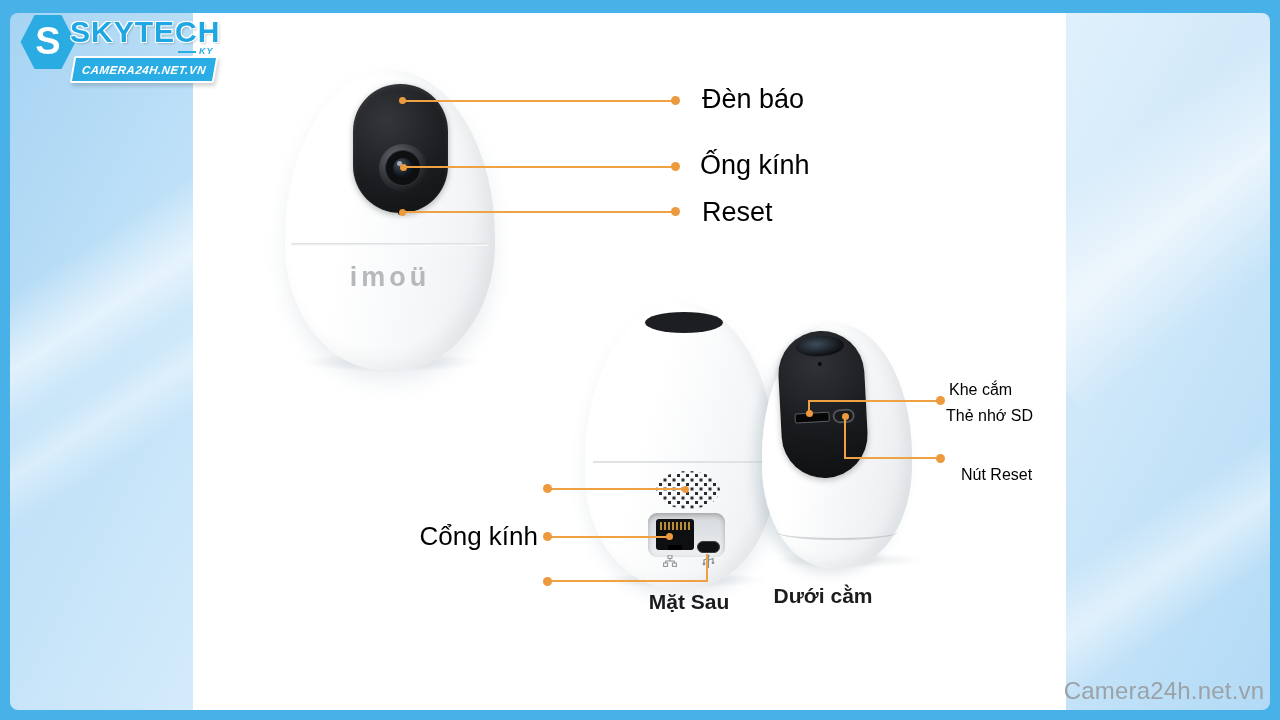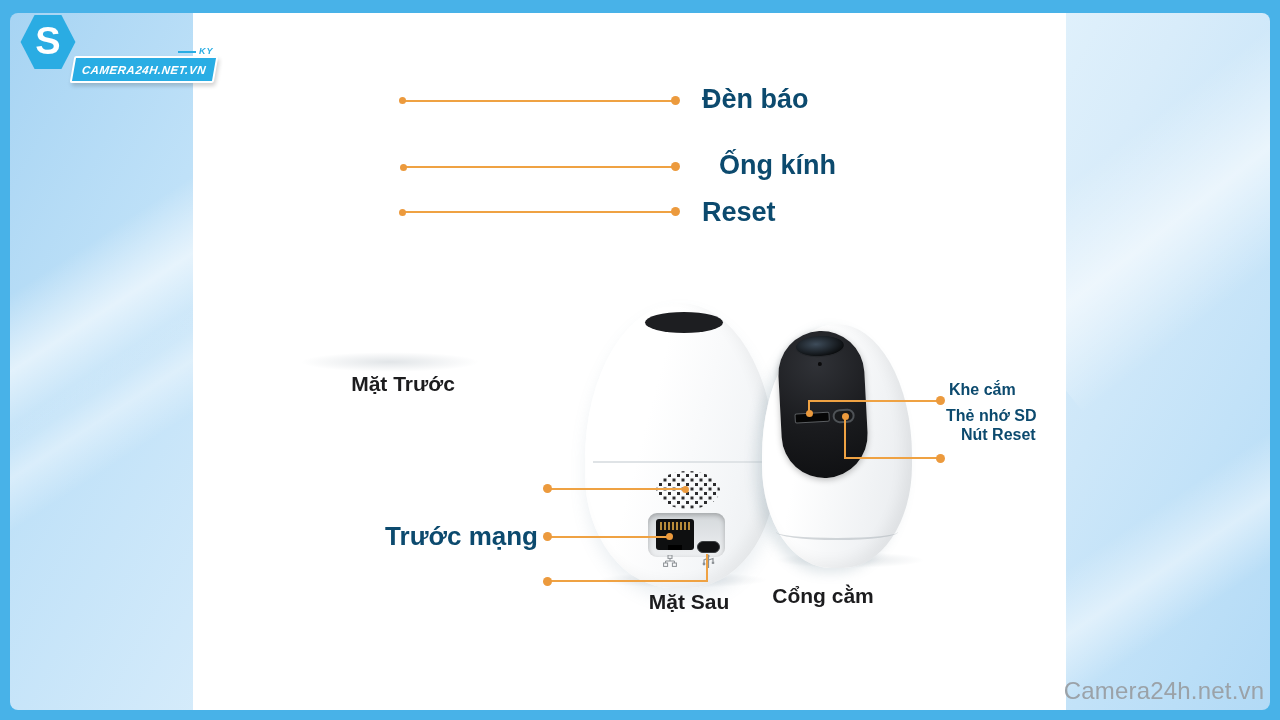--- a/index.html
+++ b/index.html
@@ -26,21 +26,21 @@
     transform:skewX(-10deg);padding:2px 8px 3px 8px;box-shadow:2px 3px 4px rgba(0,0,0,.18);}
   .banner span{display:inline-block;transform:skewX(3deg);color:#fff;font-size:11.5px;font-weight:800;font-style:italic;letter-spacing:.5px;white-space:nowrap;}
   
   .watermark{position:absolute;left:1062px;top:677px;width:204px;text-align:center;font-size:24px;color:#9BA2A8;z-index:30;letter-spacing:.2px;}
   
   .lead{position:absolute;height:2px;background:#EFA243;z-index:12;}
   .vlead{position:absolute;width:2px;background:#EFA243;z-index:12;}
   .dot{position:absolute;border-radius:50%;background:#EC9A3D;z-index:13;}
   .dot.big{width:9px;height:9px;}
   .dot.small{width:7px;height:7px;}
-  .lbl{position:absolute;color:#0c4a6e;font-weight:700;z-index:14;white-space:nowrap;}
+  .lbl{position:absolute;color:#000000;font-weight:400;z-index:14;white-space:nowrap;}
   .lbl.front{font-size:27px;}
   .lbl.back{font-size:26px;width:158px;text-align:right;}
   .lbl.side{font-size:16px;text-align:left;}
   .caption{position:absolute;color:#1C1C1E;font-size:21px;font-weight:700;text-align:center;z-index:14;}
   .cam-shadow{position:absolute;border-radius:50%;background:radial-gradient(ellipse,rgba(90,110,125,.18),rgba(90,110,125,0) 70%);z-index:1;}
   
   .cam{position:absolute;z-index:5;}
   .front-body{left:285px;top:70px;width:210px;height:300px;border-radius:50% 50% 47% 47% / 56% 56% 42% 42%;
     background:linear-gradient(100deg,#ffffff 32%,#f4f6f8 72%,#e9ecef 100%);
     box-shadow:inset -10px -8px 18px rgba(0,0,0,.05),0 12px 20px rgba(110,140,165,.14);}
@@ -94,36 +94,49 @@
     <div class="stripe b"></div>
     <div class="stripe c"></div>
     <div class="stripe d"></div>
     <div class="panel"></div>
   </div>
 
   <div class="logo">
     <div class="hex">
         <span>S</span>
       </div>
+    <div class="logo-title">SKYTECH</div>
     <div class="logo-ky">KY</div>
     <div class="banner"><span>CAMERA24H.NET.VN</span></div>
   </div>
 
   <div class="cam-shadow" style="left:300px;top:352px;width:180px;height:20px;"></div>
-  <div class="caption" style="left:303px;top:372px;width:200px;">Mặt Trước</div>
+  <div class="cam front-body">
+    <div class="front-face"></div>
+    <div class="lens-outer">
+      <div class="lens-mid">
+        <div class="lens-core">
+          <div class="lens-glint"></div>
+        </div>
+      </div>
+    </div>
+    <div class="mic-hole"></div>
+    <div class="front-seam"></div>
+    <div class="imou">imoü</div>
+  </div>
 
   <div class="dot small" style="left:399px;top:97px;"></div>
   <div class="lead" style="left:402px;top:100px;width:272px;"></div>
   <div class="dot big" style="left:671px;top:96px;"></div>
   <div class="lbl front" style="left:702px;top:84px;">Đèn báo</div>
 
   <div class="dot small" style="left:400px;top:164px;"></div>
   <div class="lead" style="left:404px;top:166px;width:270px;"></div>
   <div class="dot big" style="left:671px;top:162px;"></div>
-  <div class="lbl front" style="left:719px;top:150px;">Ống kính</div>
+  <div class="lbl front" style="left:700px;top:150px;">Ống kính</div>
 
   <div class="dot small" style="left:399px;top:209px;"></div>
   <div class="lead" style="left:403px;top:211px;width:271px;"></div>
   <div class="dot big" style="left:671px;top:207px;"></div>
   <div class="lbl front" style="left:702px;top:197px;">Reset</div>
 
   <div class="cam-shadow" style="left:598px;top:572px;width:170px;height:16px;"></div>
   <div class="cam back-body">
     <div class="back-crescent"></div>
     <div class="back-seam"></div>
@@ -147,48 +160,48 @@
     <circle cx="2" cy="10" r="1.4" fill="#8b9094"></circle>
       <rect x="9.8" y="7.5" width="2.4" height="2.4" fill="#8b9094"></rect>
     <path d="M5 2.5 L6.5 0.3 L8 2.5 Z" fill="#8b9094"></path>
   </svg>
   <div class="caption" style="left:627px;top:590px;width:124px;">Mặt Sau</div>
 
   <div class="dot big" style="left:543px;top:484px;"></div>
   <div class="lead" style="left:551px;top:488px;width:134px;"></div>
   <div class="dot small" style="left:682px;top:486px;"></div>
 
-  <div class="lbl back" style="left:380px;top:521px;">Trước mạng</div>
+  <div class="lbl back" style="left:380px;top:521px;">Cổng kính</div>
   <div class="dot big" style="left:543px;top:532px;"></div>
   <div class="lead" style="left:551px;top:536px;width:117px;"></div>
   <div class="dot small" style="left:666px;top:533px;"></div>
 
   <div class="dot big" style="left:543px;top:577px;"></div>
   <div class="lead" style="left:551px;top:580px;width:157px;"></div>
   <div class="vlead" style="left:706px;top:554px;height:28px;"></div>
 
   <div class="cam-shadow" style="left:775px;top:552px;width:150px;height:16px;"></div>
   <div class="cam side-body">
     <div class="side-face">
       <div class="side-lens"></div>
       <div class="side-mic"></div>
       <div class="sd-slot"></div>
       <div class="reset-btn"></div>
     </div>
     <div class="side-arc"></div>
   </div>
-  <div class="caption" style="left:761px;top:584px;width:124px;">Cổng cằm</div>
+  <div class="caption" style="left:761px;top:584px;width:124px;">Dưới cằm</div>
 
   <div class="dot small" style="left:806px;top:410px;"></div>
   <div class="vlead" style="left:808px;top:401px;height:12px;"></div>
   <div class="lead" style="left:808px;top:400px;width:131px;"></div>
   <div class="dot big" style="left:936px;top:396px;"></div>
   <div class="lbl side" style="left:949px;top:381px;width:110px;">Khe cắm</div>
   <div class="lbl side" style="left:946px;top:407px;width:120px;">Thẻ nhớ SD</div>
 
   <div class="dot small" style="left:842px;top:413px;"></div>
   <div class="vlead" style="left:844px;top:419px;height:40px;"></div>
   <div class="lead" style="left:844px;top:457px;width:95px;"></div>
   <div class="dot big" style="left:936px;top:454px;"></div>
-  <div class="lbl side" style="left:961px;top:426px;">Nút Reset</div>
+  <div class="lbl side" style="left:961px;top:466px;">Nút Reset</div>
 
   <div class="watermark">Camera24h.net.vn</div>
 </div>
 
 </body></html>

